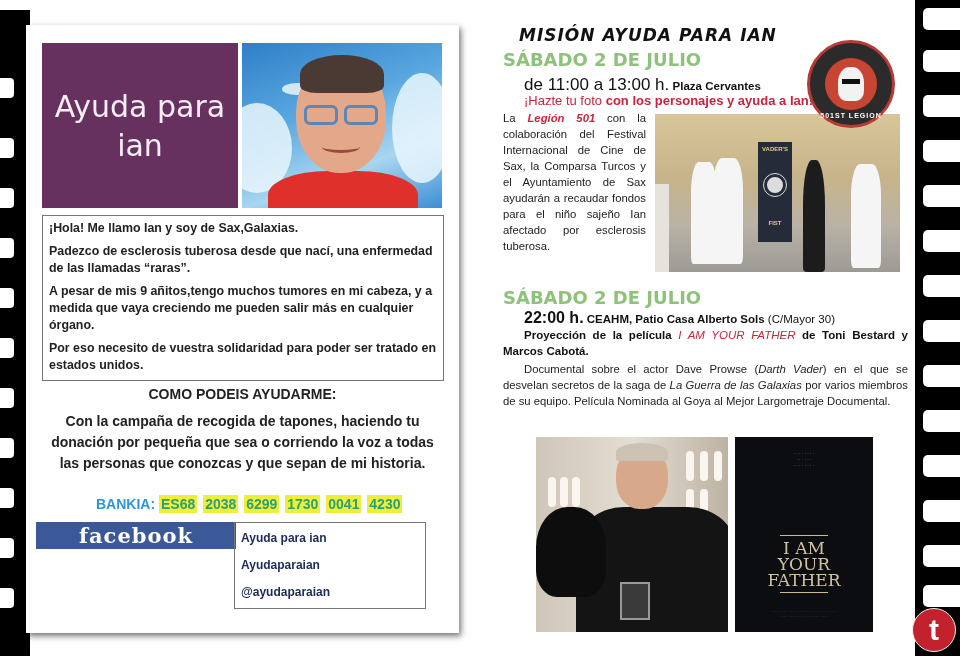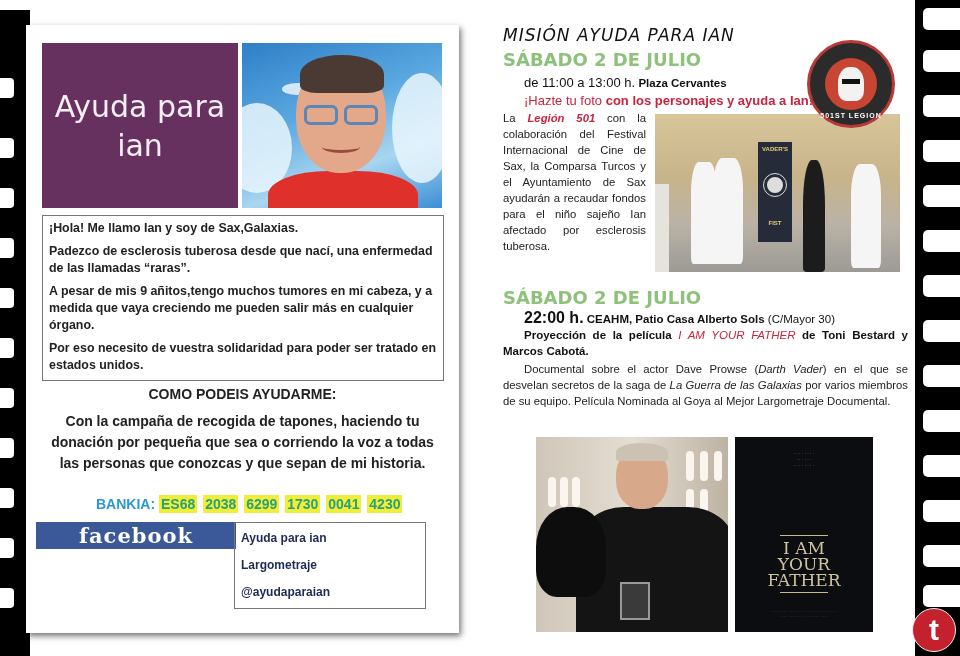--- a/index.html
+++ b/index.html
@@ -47,25 +47,25 @@
   .ig .word { font-family: "DejaVu Serif", serif; font-style: italic; font-size: 17px; color: #222; }
   .tw { height: 27px; background: #55b8e6; color: #e6f5fc; font-weight: bold; font-size: 19px; text-align: center; line-height: 27px;
         margin-top: 3px; width: 190px; letter-spacing: 1px; }
 
   .social-box { position: absolute; left: 208px; top: 497px; width: 192px; height: 87px; border: 1.5px solid #777;
                 padding: 3px 6px; font-weight: bold; font-size: 12px; color: #1c2a55; }
   .social-box div { height: 27px; line-height: 24px; }
 
   
   .right { position: absolute; left: 500px; top: 0; width: 410px; height: 656px; }
-  .mission { position: absolute; left: 3px; top: 25px; font-family: "DejaVu Sans", sans-serif; font-weight: normal; font-style: italic;
+  .mission { position: absolute; left: 19px; top: 25px; font-family: "DejaVu Sans", sans-serif; font-weight: bold; font-style: italic;
              font-size: 17px; letter-spacing: 1px; color: #111; }
   .date { position: absolute; font-family: "DejaVu Sans", sans-serif; font-weight: bold; font-size: 18px; color: #8ec27a; }
   .time1 { position: absolute; left: 24px; top: 75px; font-size: 12px; color: #111; }
-  .time1 .big { font-size: 13px; }
+  .time1 .big { font-size: 17px; }
   .time1 b { font-size: 11.5px; text-align: center; }
   .tagline { position: absolute; left: 24px; top: 93px; font-size: 13px; color: #c8243e; }
   .tagline b { font-weight: bold; }
   .legion-text { position: absolute; left: 3px; top: 110px; width: 143px; font-size: 11.3px; line-height: 16px; color: #222; text-align: justify; }
   .legion-text .hl { color: #c8243e; font-weight: bold; font-style: italic; }
 
   .legion-logo { position: absolute; left: 307px; top: 40px; width: 88px; height: 88px; border-radius: 50%; background: #2b2b2b;
                  border: 3px solid #b73a36; display: flex; align-items: center; justify-content: center; flex-direction: column; }
   .legion-logo .inner { width: 52px; height: 52px; border-radius: 50%; background: #c84433; display: flex; align-items: center; justify-content: center; }
   .legion-logo .trooper { width: 26px; height: 34px; background: #f2f2f2; border-radius: 45% 45% 30% 30%; position: relative; }
@@ -173,21 +173,21 @@
     <span class="chunk">1730</span>
     <span class="chunk">0041</span>
     <span class="chunk">4230</span>
   </div>
 
   <div class="social-icons">
     <div class="fb">facebook</div>
   </div>
   <div class="social-box">
     <div>Ayuda para ian</div>
-    <div>Largometraje</div>
+    <div>Ayudaparaian</div>
     <div>@ayudaparaian</div>
   </div>
 </div>
 
 <div class="right">
   <div class="mission">MISIÓN AYUDA PARA IAN</div>
 
   <div class="date" style="left:3px;top:49px">SÁBADO 2 DE JULIO</div>
   <div class="time1">
     <span class="big">de 11:00 a 13:00 h.</span>

